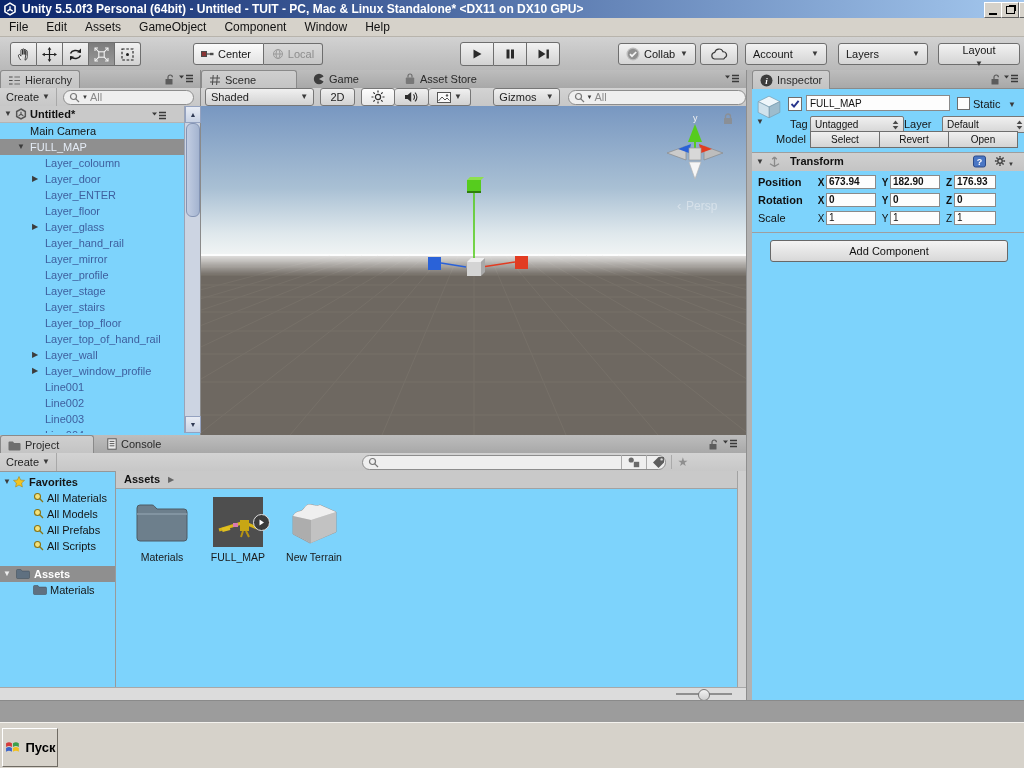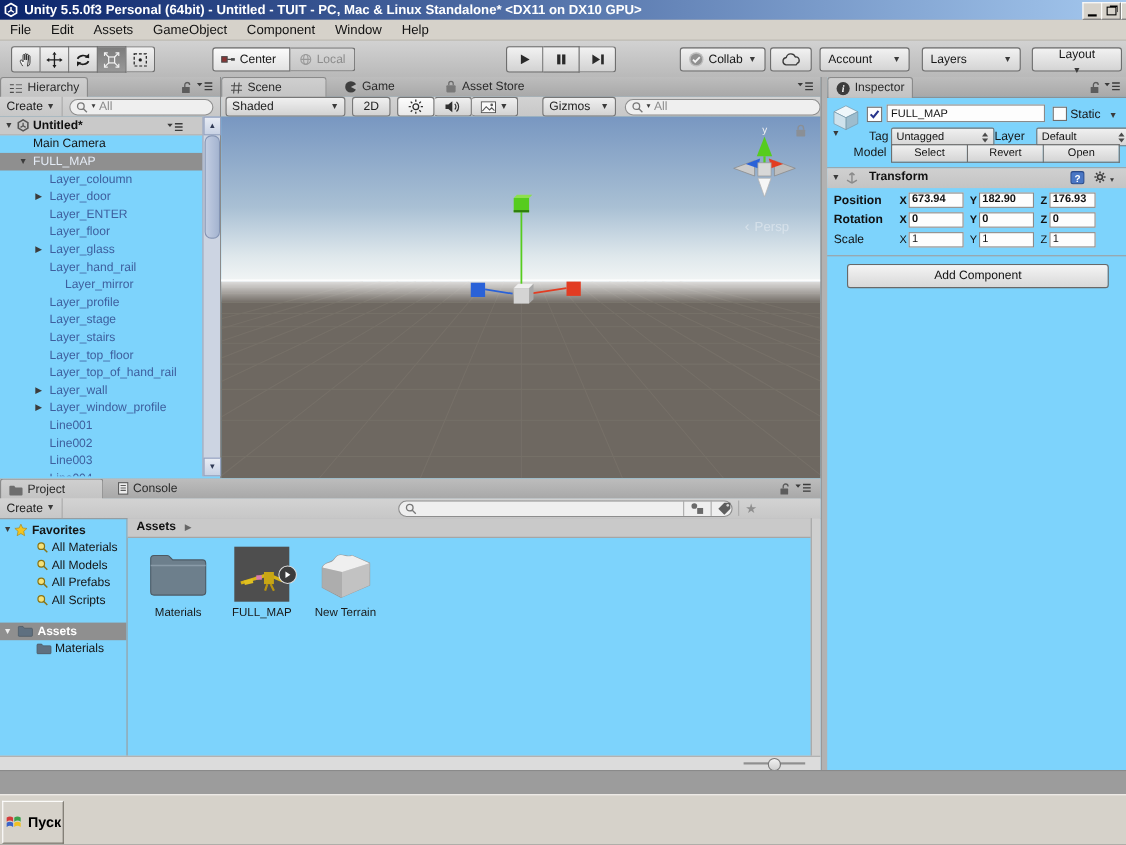--- a/index.html
+++ b/index.html
@@ -313,21 +313,21 @@
           <span style="position: absolute; left: 45px;">Layer_floor</span>
         </div>
         <div class="hrow prefab">
           <span class="fold" style="left: 32px;">▶</span>
           <span style="position: absolute; left: 45px;">Layer_glass</span>
         </div>
         <div class="hrow prefab">
           <span style="position: absolute; left: 45px;">Layer_hand_rail</span>
         </div>
         <div class="hrow prefab">
-          <span style="position: absolute; left: 45px; margin-left: 14px;">Layer_mirror</span>
+          <span style="position: absolute; left: 45px;">Layer_mirror</span>
         </div>
         <div class="hrow prefab">
           <span style="position: absolute; left: 45px;">Layer_profile</span>
         </div>
         <div class="hrow prefab">
           <span style="position: absolute; left: 45px;">Layer_stage</span>
         </div>
         <div class="hrow prefab">
           <span style="position: absolute; left: 45px;">Layer_stairs</span>
         </div>

